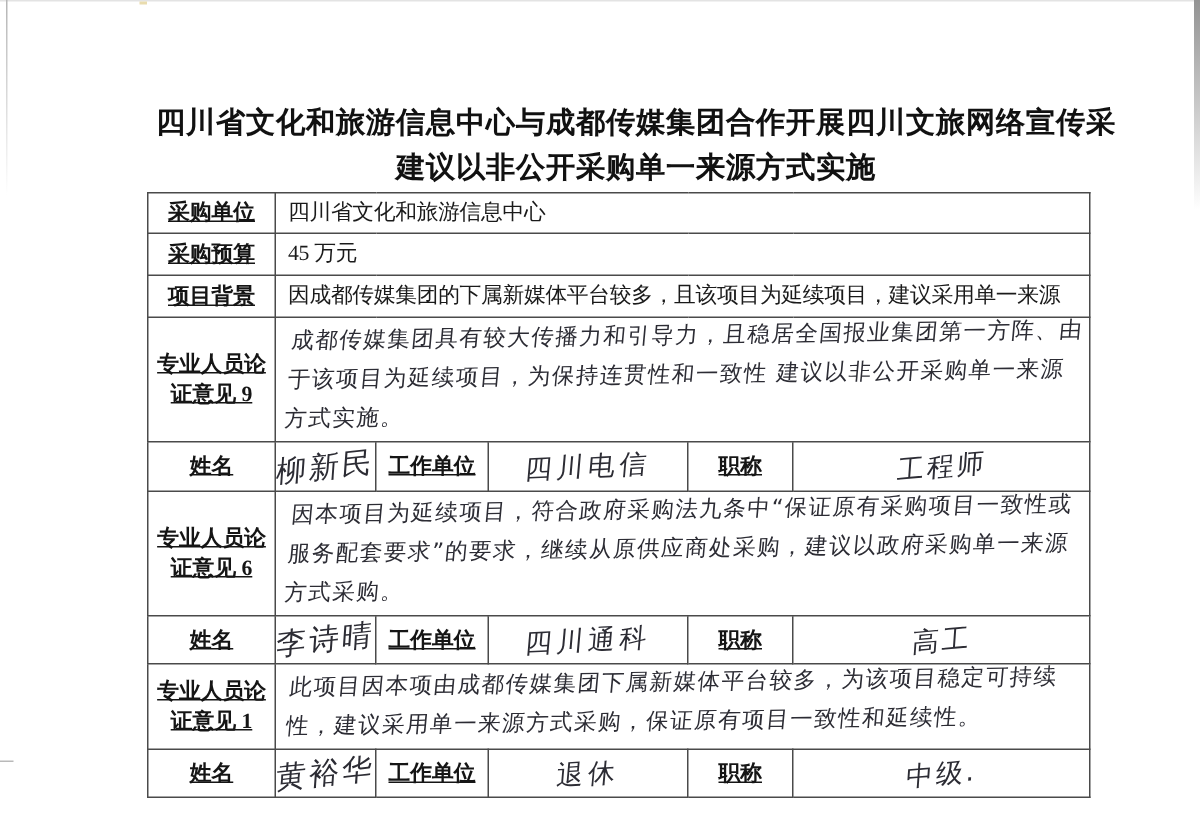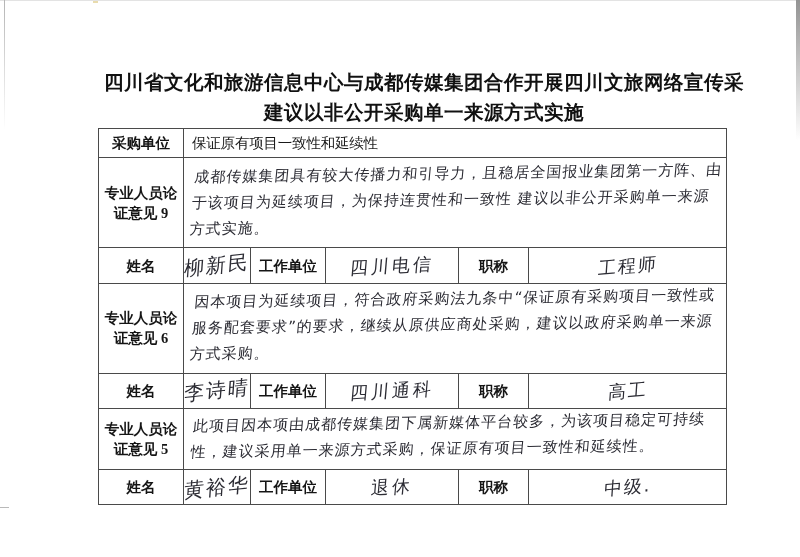--- a/index.html
+++ b/index.html
@@ -30,21 +30,21 @@
     position:absolute;left:98px;top:128px;width:628px;height:377px;
     border-collapse:collapse;table-layout:fixed;
   }
   table.form td{
     border:1px solid #4a4a4a;vertical-align:middle;
     overflow:visible;
   }
   table.form{border:1px solid #2f2f2f;}
   td.lbl{
     font-weight:700;text-align:center;font-size:14.5px;color:#151515;
-    padding:1px 2px;line-height:20px;
+    padding:1px 2px;line-height:20px;text-decoration:underline;
   }
   td.val{
     font-size:14.5px;padding:1px 2px 1px 8px;letter-spacing:-0.2px;color:#1a1a1a;
     line-height:19px;
   }
 
   
   .hw{color:#2c2c34;font-family:"DejaVu Sans",sans-serif;}
   td.hw-par-cell{padding:2px 6px 2px 8px;}
   .hw-par{
@@ -87,21 +87,29 @@
         <col style="width:67px">
         <col style="width:75px">
       <col style="width:133px">
         <col style="width:70px">
         <col style="width:198px">
     </colgroup>
 
     <tbody>
         <tr style="height:27px">
       <td class="lbl">采购单位</td>
-      <td class="val" colspan="5">保证原有项目一致性和延续性</td>
+      <td class="val" colspan="5">四川省文化和旅游信息中心</td>
+    </tr>
+    <tr style="height:28px">
+      <td class="lbl">采购预算</td>
+      <td class="val" colspan="5">45 万元</td>
+    </tr>
+    <tr style="height:28px">
+      <td class="lbl">项目背景</td>
+      <td class="val" colspan="5">因成都传媒集团的下属新媒体平台较多，且该项目为延续项目，建议采用单一来源</td>
     </tr>
 
     <tr style="height:57px">
       <td class="lbl">专业人员论证意见 9</td>
       <td class="hw-par-cell" colspan="5">
         <div class="hw hw-par">成都传媒集团具有较大传播力和引导力，且稳居全国报业集团第一方阵、由于该项目为延续项目，为保持连贯性和一致性 建议以非公开采购单一来源方式实施。</div>
       </td>
     </tr>
     <tr style="height:33px">
       <td class="lbl">姓名</td>
@@ -133,21 +141,21 @@
       <td class="sig-cell">
         <span class="hw hw-unit">四川通科</span>
       </td>
       <td class="lbl">职称</td>
       <td class="sig-cell">
         <span class="hw hw-title">高工</span>
       </td>
     </tr>
 
     <tr style="height:53px">
-      <td class="lbl">专业人员论证意见 5</td>
+      <td class="lbl">专业人员论证意见 1</td>
       <td class="hw-par-cell" colspan="5">
         <div class="hw hw-par">此项目因本项由成都传媒集团下属新媒体平台较多，为该项目稳定可持续性，建议采用单一来源方式采购，保证原有项目一致性和延续性。</div>
       </td>
     </tr>
     <tr style="height:32px">
       <td class="lbl">姓名</td>
       <td class="sig-cell">
         <span class="hw hw-sign">黄裕华</span>
       </td>
       <td class="lbl">工作单位</td>

